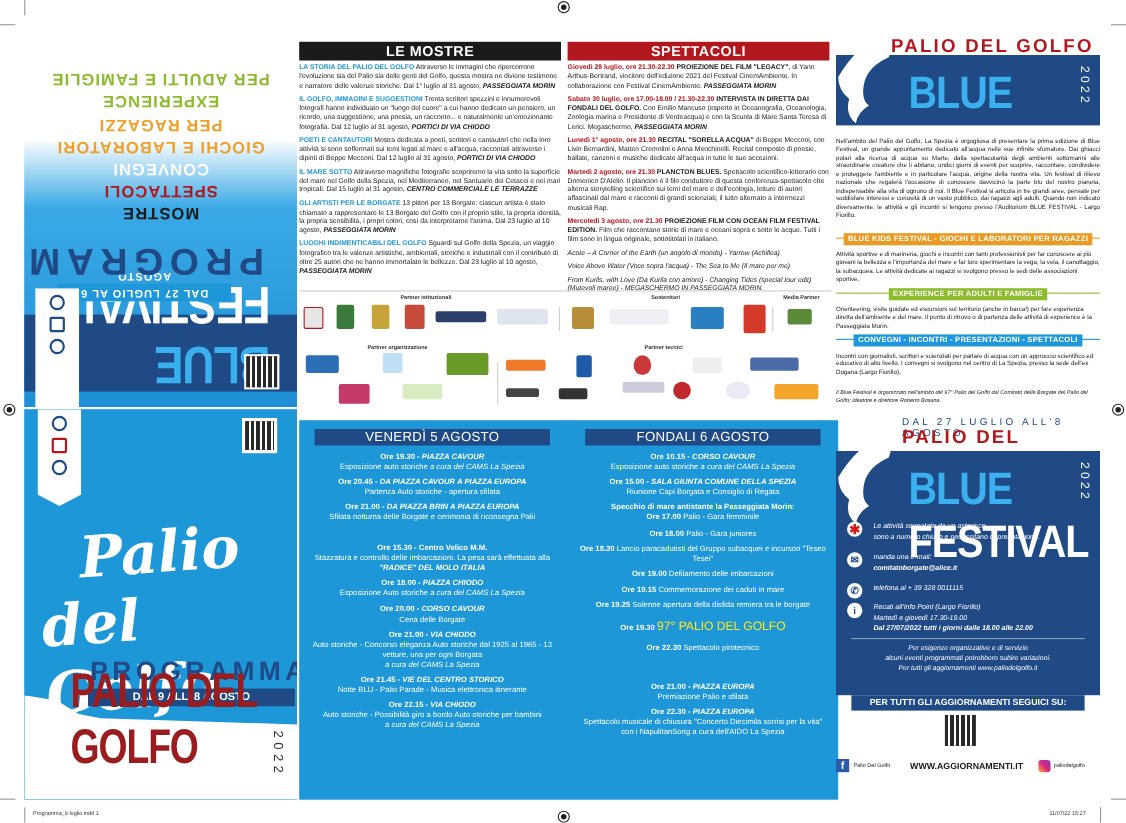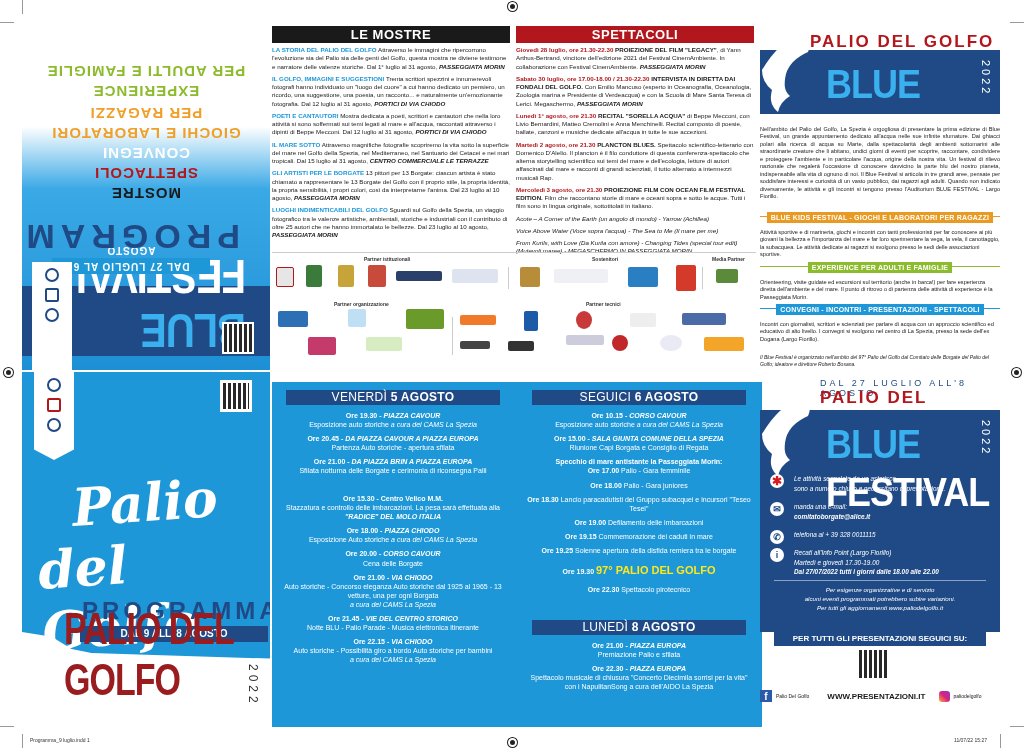--- a/index.html
+++ b/index.html
@@ -32,44 +32,44 @@
 .lb-97{position:absolute;left:70px;top:12px;color:#fff;font:italic 900 62px "DejaVu Serif",serif;letter-spacing:-2px}
 .lb-97 sup{font-size:30px;font-style:normal;vertical-align:top;position:relative;top:4px}
 .lb-palio{position:absolute;left:50px;top:100px;color:#fff;font:italic 700 52px "DejaVu Serif",serif;transform:rotate(-4deg)}
 .lb-golfo{position:absolute;left:18px;top:160px;color:#fff;font:italic 700 52px "DejaVu Serif",serif;transform:rotate(-4deg)}
 .lb-prog{position:absolute;left:60px;right:2px;top:225px;color:#1f4a85;font-weight:900;font-size:24px;letter-spacing:4px;text-align:center}
 .lb-date{position:absolute;left:58px;right:2px;top:254px;height:16px;background:#1f4a85;color:#fff;font-weight:700;font-size:10px;text-align:center;line-height:16px}
 .lb-title{position:absolute;left:42px;bottom:22px;color:#9b1c1f;font-weight:900;font-size:34px;letter-spacing:-1px;transform:scaleY(1.3);transform-origin:bottom left}
 .lb-year{position:absolute;right:10px;bottom:20px;writing-mode:vertical-rl;color:#333;font-size:12px;letter-spacing:4px}
 
 
-#mt{position:absolute;left:272px;top:26px;width:484px;height:334px}
+#mt{position:absolute;left:272px;top:38px;width:484px;height:334px}
 .col{position:absolute;top:0;width:238px;font-size:6.2px;line-height:1.33}
 .col p{margin-bottom:4px}
 .h-black{background:#1a1a1a;color:#fff;font-weight:900;font-size:13px;text-align:center;height:17px;line-height:17px;letter-spacing:.5px;margin-bottom:3px}
 .h-red{background:#b1171c;color:#fff;font-weight:900;font-size:13px;text-align:center;height:17px;line-height:17px;letter-spacing:.5px;margin-bottom:3px}
 .k-blue{color:#1d97d8;font-weight:700}
 .k-red{color:#b1171c;font-weight:700}
 .b{font-weight:700}
 .i{font-style:italic}
 .bi{font-weight:700;font-style:italic}
 .partners{position:absolute;left:0;right:0;top:226px;height:108px;border-top:1px solid #ccc}
 .plabel{position:absolute;font-size:5px;font-weight:700;color:#333}
 .plogo{position:absolute;height:14px;border-radius:2px}
 .vsep{position:absolute;width:1px;background:#ccc}
 
 
 #mb{position:absolute;left:272px;top:382px;width:490px;height:345px;background:#1d97d8}
 .day{position:absolute;width:226px;color:#fff;text-align:center;font-size:7px;line-height:1.3}
 .dayh{background:#1f4a85;color:#fff;height:15px;line-height:15px;font-size:12px;margin:0 6px 6px;letter-spacing:.3px}
-.dayh b{font-weight:700}
+.dayh b{font-weight:400}
 .ev{margin-bottom:5px}
 .ev .t{font-weight:700}
 .ev .pl{font-style:italic;font-weight:700}
-.hl{color:#ffe81a;font-weight:700;font-size:11px}
+.hl{color:#ffe81a;font-weight:400;font-size:11px}
 
 
 #rt{position:absolute;left:760px;top:22px;width:240px;height:352px}
 .rt-band{position:absolute;left:0;right:0;top:28px;height:64px;background:#1f4a85}
 .rt-palio{position:absolute;left:50px;top:10px;color:#b1171c;font-weight:900;font-size:17px;letter-spacing:2px}
 .rt-blue{position:absolute;left:66px;top:38px;font-weight:900;font-size:36px;letter-spacing:-1px;transform:scaleY(1.15);transform-origin:top left}
 .rt-blue .b1{color:#3ab0ef}.rt-blue .b2{color:#fff}
 .rt-year{position:absolute;right:8px;top:38px;writing-mode:vertical-rl;color:#fff;font-size:11px;letter-spacing:3px}
 .rt-intro{position:absolute;left:0;right:0;top:104px;font-size:5.6px;line-height:1.33;text-align:justify}
 .sect{position:absolute;left:0;right:0;font-size:5.6px;line-height:1.33}
@@ -264,21 +264,21 @@
           <div>Notte BLU - Palio Parade - Musica elettronica itinerante</div>
         </div>
       <div class="ev">
           <div><span class="t">Ore 22.15 - </span><span class="pl">VIA CHIODO</span></div>
           <div>Auto storiche - Possibilità giro a bordo Auto storiche per bambini</div>
           <div class="i">a cura del CAMS La Spezia</div>
         </div>
     </div>
 
     <div class="day" style="left:254px;top:8px">
-      <div class="dayh"><span>SEGUICI </span><b>6 AGOSTO</b></div>
+      <div class="dayh"><span>FONDALI </span><b>6 AGOSTO</b></div>
       <div class="ev">
           <div><span class="t">Ore 10.15 - </span><span class="pl">CORSO CAVOUR</span></div>
           <div><span>Esposizione auto storiche </span><span class="i">a cura del CAMS La Spezia</span></div>
         </div>
       <div class="ev">
           <div><span class="t">Ore 15.00 - </span><span class="pl">SALA GIUNTA COMUNE DELLA SPEZIA</span></div>
           <div>Riunione Capi Borgata e Consiglio di Regata</div>
         </div>
       <div class="ev" style="margin-bottom:0">
           <div class="t">Specchio di mare antistante la Passeggiata Morin:</div>
@@ -286,21 +286,20 @@
       <div class="ev"><span class="t">Ore 17.00 </span><span>Palio - Gara femminile</span></div>
       <div class="ev"><span class="t">Ore 18.00 </span><span>Palio - Gara juniores</span></div>
       <div class="ev"><span class="t">Ore 18.30 </span><span>Lancio paracadutisti del Gruppo subacquei e incursori "Teseo Tesei"</span></div>
       <div class="ev"><span class="t">Ore 19.00 </span><span>Defilamento delle imbarcazioni</span></div>
       <div class="ev"><span class="t">Ore 19.15 </span><span>Commemorazione dei caduti in mare</span></div>
       <div class="ev"><span class="t">Ore 19.25 </span><span>Solenne apertura della disfida remiera tra le borgate</span></div>
       <div class="ev" style="margin:8px 0"><span class="t">Ore 19.30 </span><span class="hl">97° PALIO DEL GOLFO</span></div>
       <div class="ev"><span class="t">Ore 22.30 </span><span>Spettacolo pirotecnico</span></div>
     </div>
     <div class="day" style="left:254px;top:238px">
-      <div class="dayh"><span>LUNEDÌ </span><b>8 AGOSTO</b></div>
       <div class="ev">
           <div><span class="t">Ore 21.00 - </span><span class="pl">PIAZZA EUROPA</span></div>
           <div>Premiazione Palio e sfilata</div>
         </div>
       <div class="ev">
           <div><span class="t">Ore 22.30 - </span><span class="pl">PIAZZA EUROPA</span></div>
           <div>Spettacolo musicale di chiusura "Concerto Diecimila sorrisi per la vita" con i NapulitanSong a cura dell'AIDO La Spezia</div>
         </div>
     </div>
   </section>
@@ -366,28 +365,28 @@
             <div class="b">Dal 27/07/2022 tutti i giorni dalle 18.00 alle 22.00</div>
           </div>
       </div>
       <div class="rb-sep"></div>
       <div class="rb-note">
         <div>Per esigenze organizzative e di servizio</div>
         <div>alcuni eventi programmati potrebbero subire variazioni.</div>
         <div>Per tutti gli aggiornamenti www.paliodelgolfo.it</div>
       </div>
     </div>
-    <div class="rb-follow">PER TUTTI GLI PRESENTAZIONI SEGUICI SU:</div>
+    <div class="rb-follow">PER TUTTI GLI AGGIORNAMENTI SEGUICI SU:</div>
     <div class="rb-qr">
         <div class="qrpix"></div>
       </div>
     <div class="rb-social">
       <span class="fb">f</span>
       <span>Palio Del Golfo</span>
-      <span class="www">WWW.PRESENTAZIONI.IT</span>
+      <span class="www">WWW.AGGIORNAMENTI.IT</span>
       <span class="ig"></span>
       <span>paliodelgolfo</span>
     </div>
   </section>
 
   <div class="slug" style="left:30px;top:737px">Programma_9 luglio.indd   1</div>
   <div class="slug" style="left:954px;top:737px">11/07/22   15:27</div>
 </div>
 
 </body></html>

